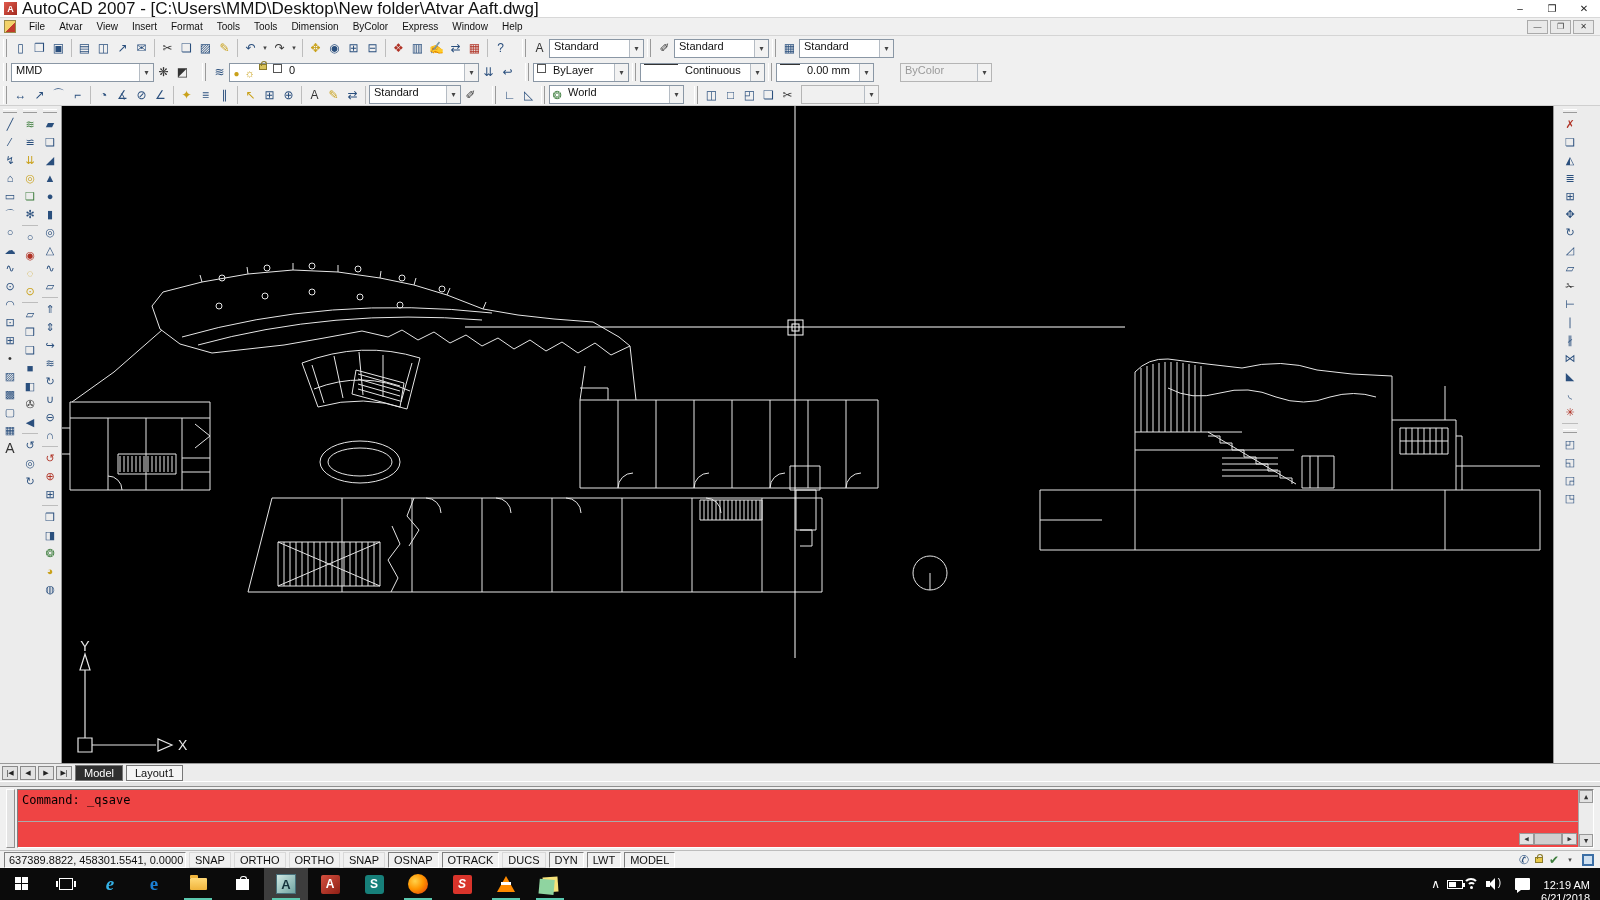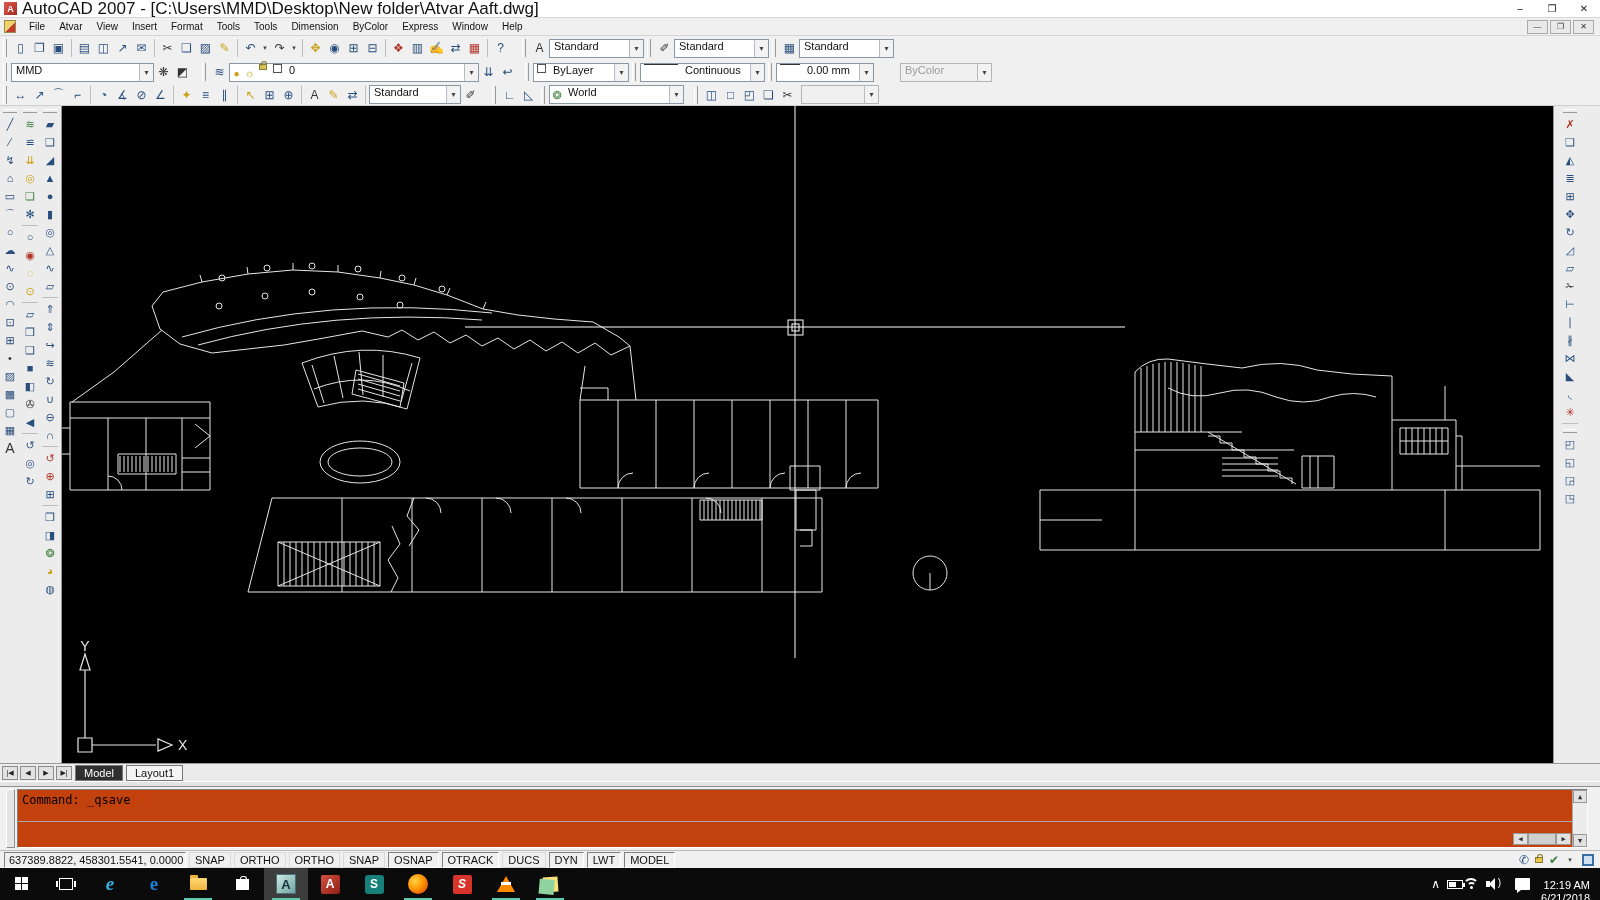--- a/index.html
+++ b/index.html
@@ -54,21 +54,21 @@
   #tabsrow { position:absolute; top:763px; left:0; width:1600px; height:18px; background:#ececec; border-top:1px solid #999; display:flex; align-items:center; }
   .tabnav { width:16px; height:14px; border:1px solid #8a8a8a; background:#e2e2e2; font-size:7px; color:#222; display:flex; align-items:center; justify-content:center; margin-left:2px; }
   .tab { height:16px; padding:0 8px; font-size:11px; display:flex; align-items:center; border:1px solid #777; margin-left:3px; }
   .tab.active { background:#2f2f2f; color:#fff; }
   .tab.inactive { background:#f5f5f5; color:#111; }
 
   
   #splitter { position:absolute; top:781px; left:0; width:1600px; height:6px; background:#e4e4e4; border-top:1px solid #fff; border-bottom:1px solid #8f8f8f; }
   #cmdwin { position:absolute; top:787px; left:0; width:1600px; height:63px; background:#f0f0f0; display:flex; }
   #cmd-gutter { width:9px; margin:2px 2px 2px 6px; background:#e4e4e4; border:1px solid; border-color:#fff #8f8f8f #8f8f8f #fff; }
-  #cmd-box { flex:1; margin:2px 12px 2px 0; background:#c2410c; border:1px solid; border-color:#7f7f7f #fff #fff #7f7f7f; position:relative; font-family:"DejaVu Sans Mono",monospace; font-size:12px; color:#000; }
+  #cmd-box { flex:1; margin:2px 6px 2px 0; background:#ef4444; border:1px solid; border-color:#7f7f7f #fff #fff #7f7f7f; position:relative; font-family:"DejaVu Sans Mono",monospace; font-size:12px; color:#000; }
   #cmd-hist { position:absolute; top:0; left:0; right:15px; height:32px; border-bottom:1px solid #aaa; padding:3px 4px; }
   #cmd-prompt { position:absolute; bottom:0; left:0; right:15px; height:26px; padding:4px 4px; }
   .vsb { position:absolute; right:0; top:0; bottom:0; width:15px; background:#ececec; border-left:1px solid #aaa; display:flex; flex-direction:column; justify-content:space-between; align-items:center; }
   .vsb span { font-size:7px; color:#333; width:14px; height:13px; display:flex; align-items:center; justify-content:center; border:1px solid #999; background:#e2e2e2; }
   .hsb { position:absolute; right:16px; bottom:1px; width:58px; height:13px; display:flex; }
   .hsb span { width:15px; height:12px; border:1px solid #999; background:#e2e2e2; font-size:7px; display:flex; align-items:center; justify-content:center; color:#333; }
   .hsb .thumb { flex:1; background:#cfcfcf; border:1px solid #999; }
 
   
   #statusbar { position:absolute; top:850px; left:0; width:1600px; height:18px; background:#f0f0f0; border-top:1px solid #bdbdbd; display:flex; align-items:center; }

